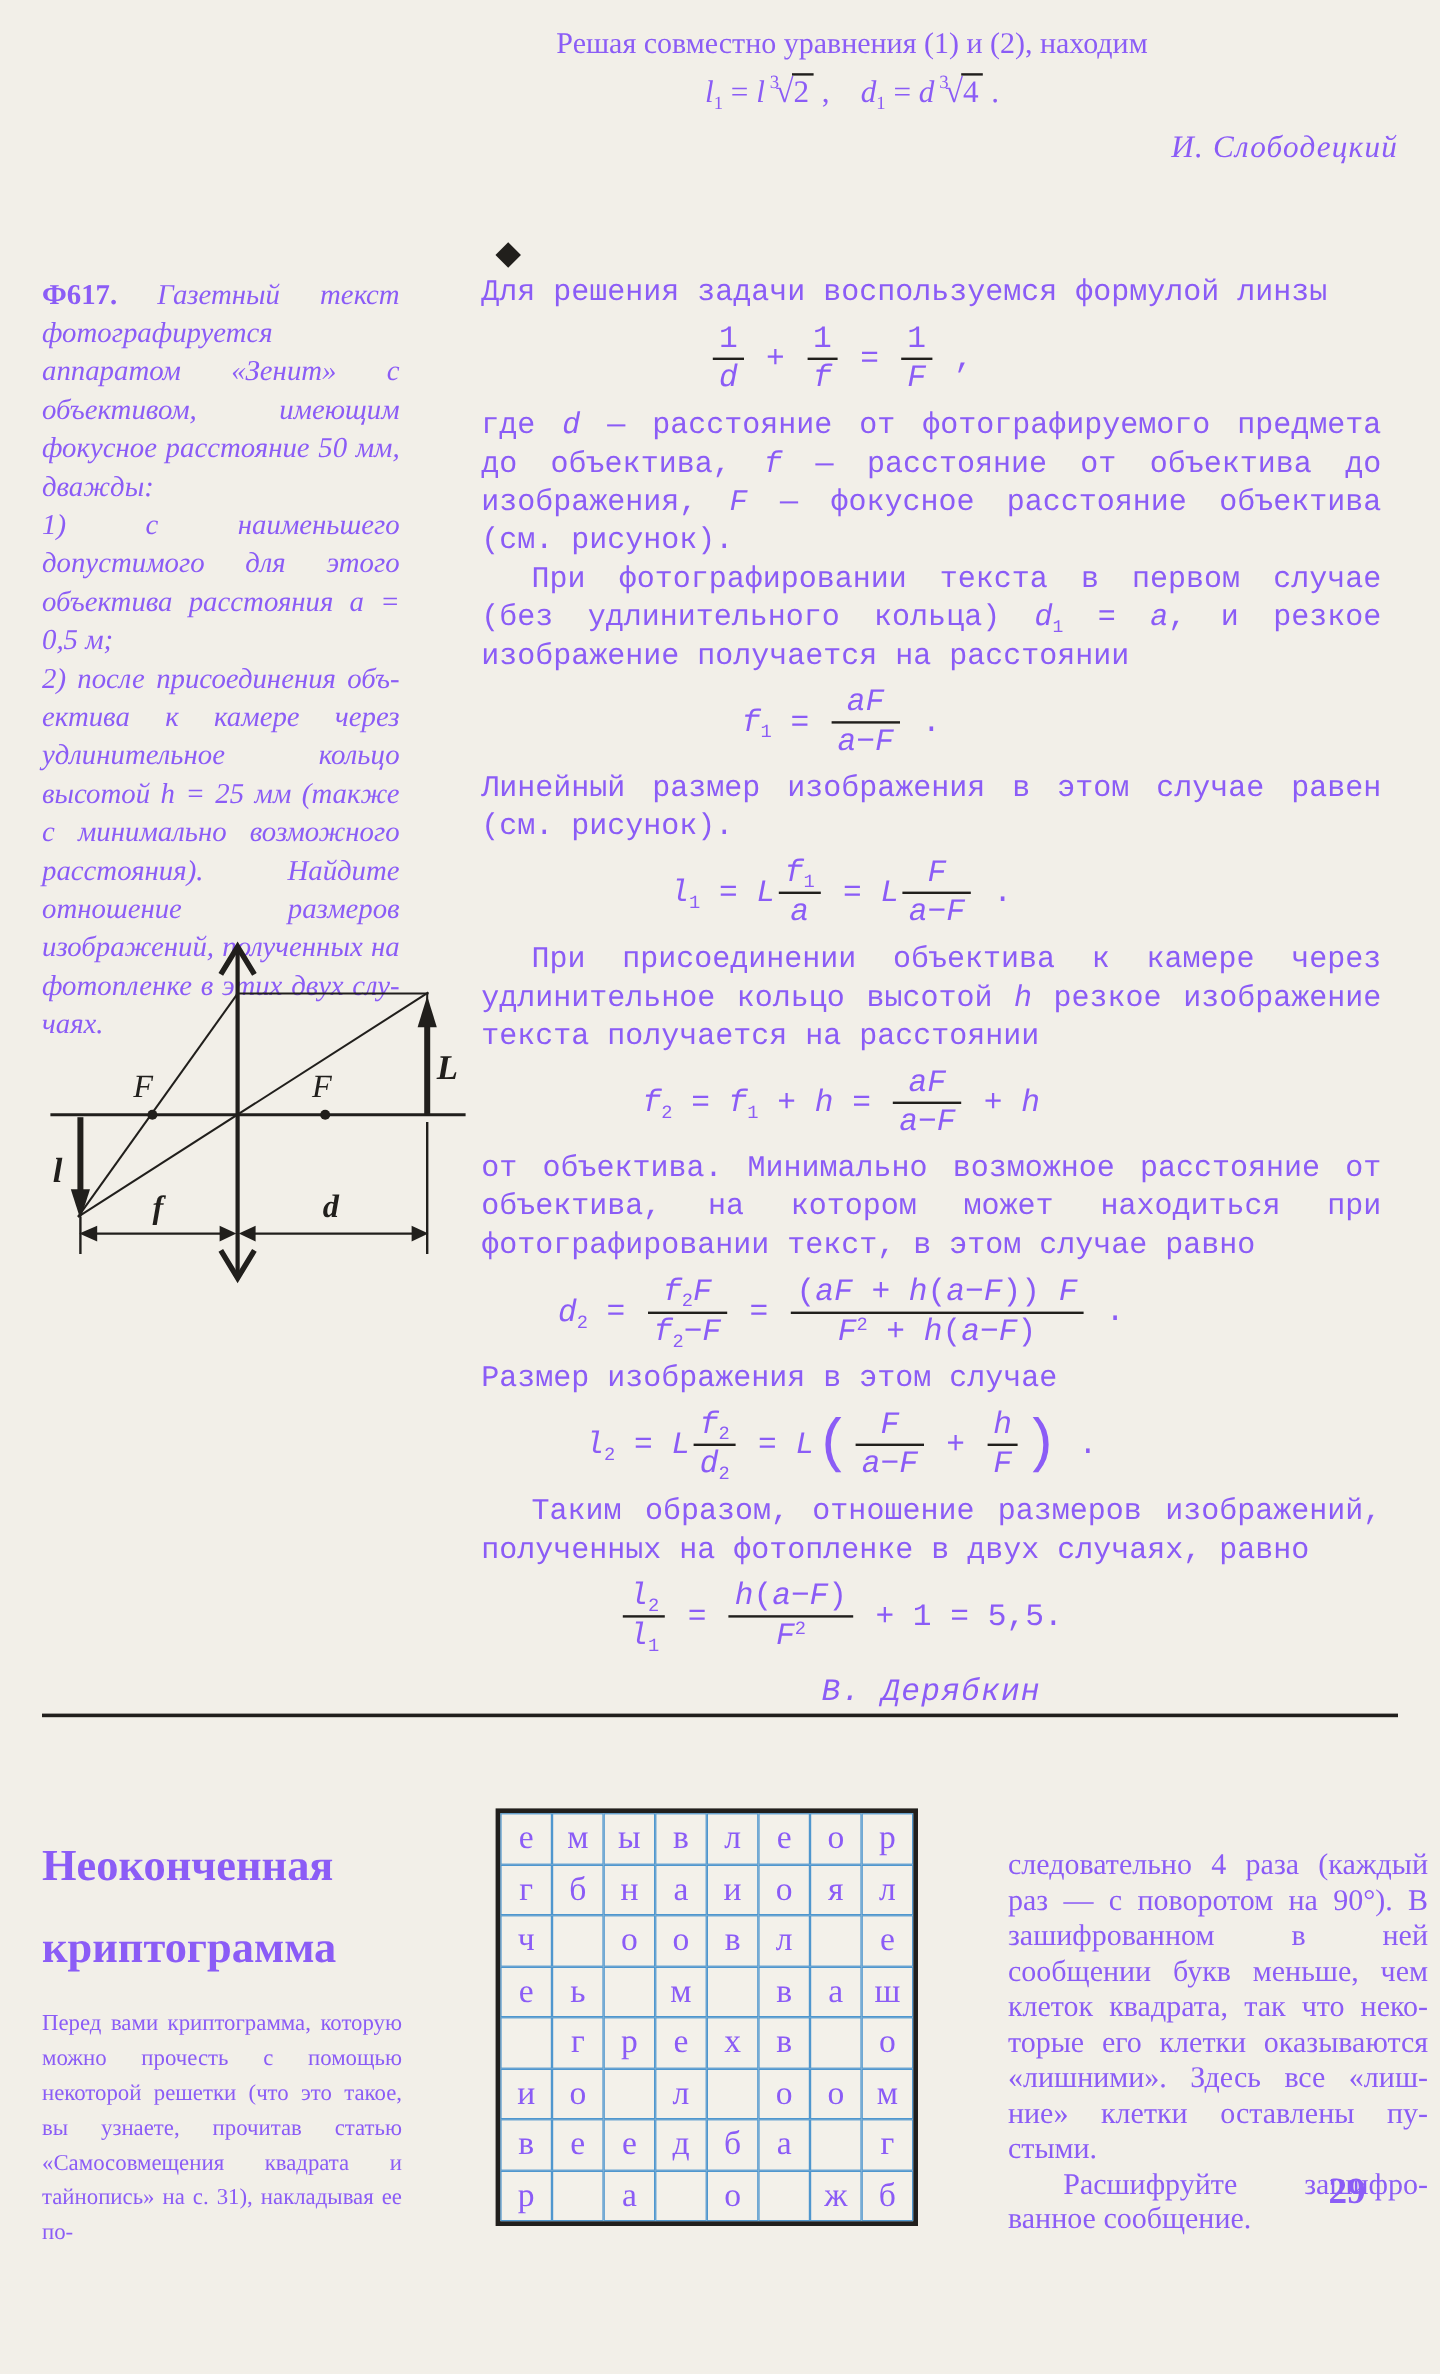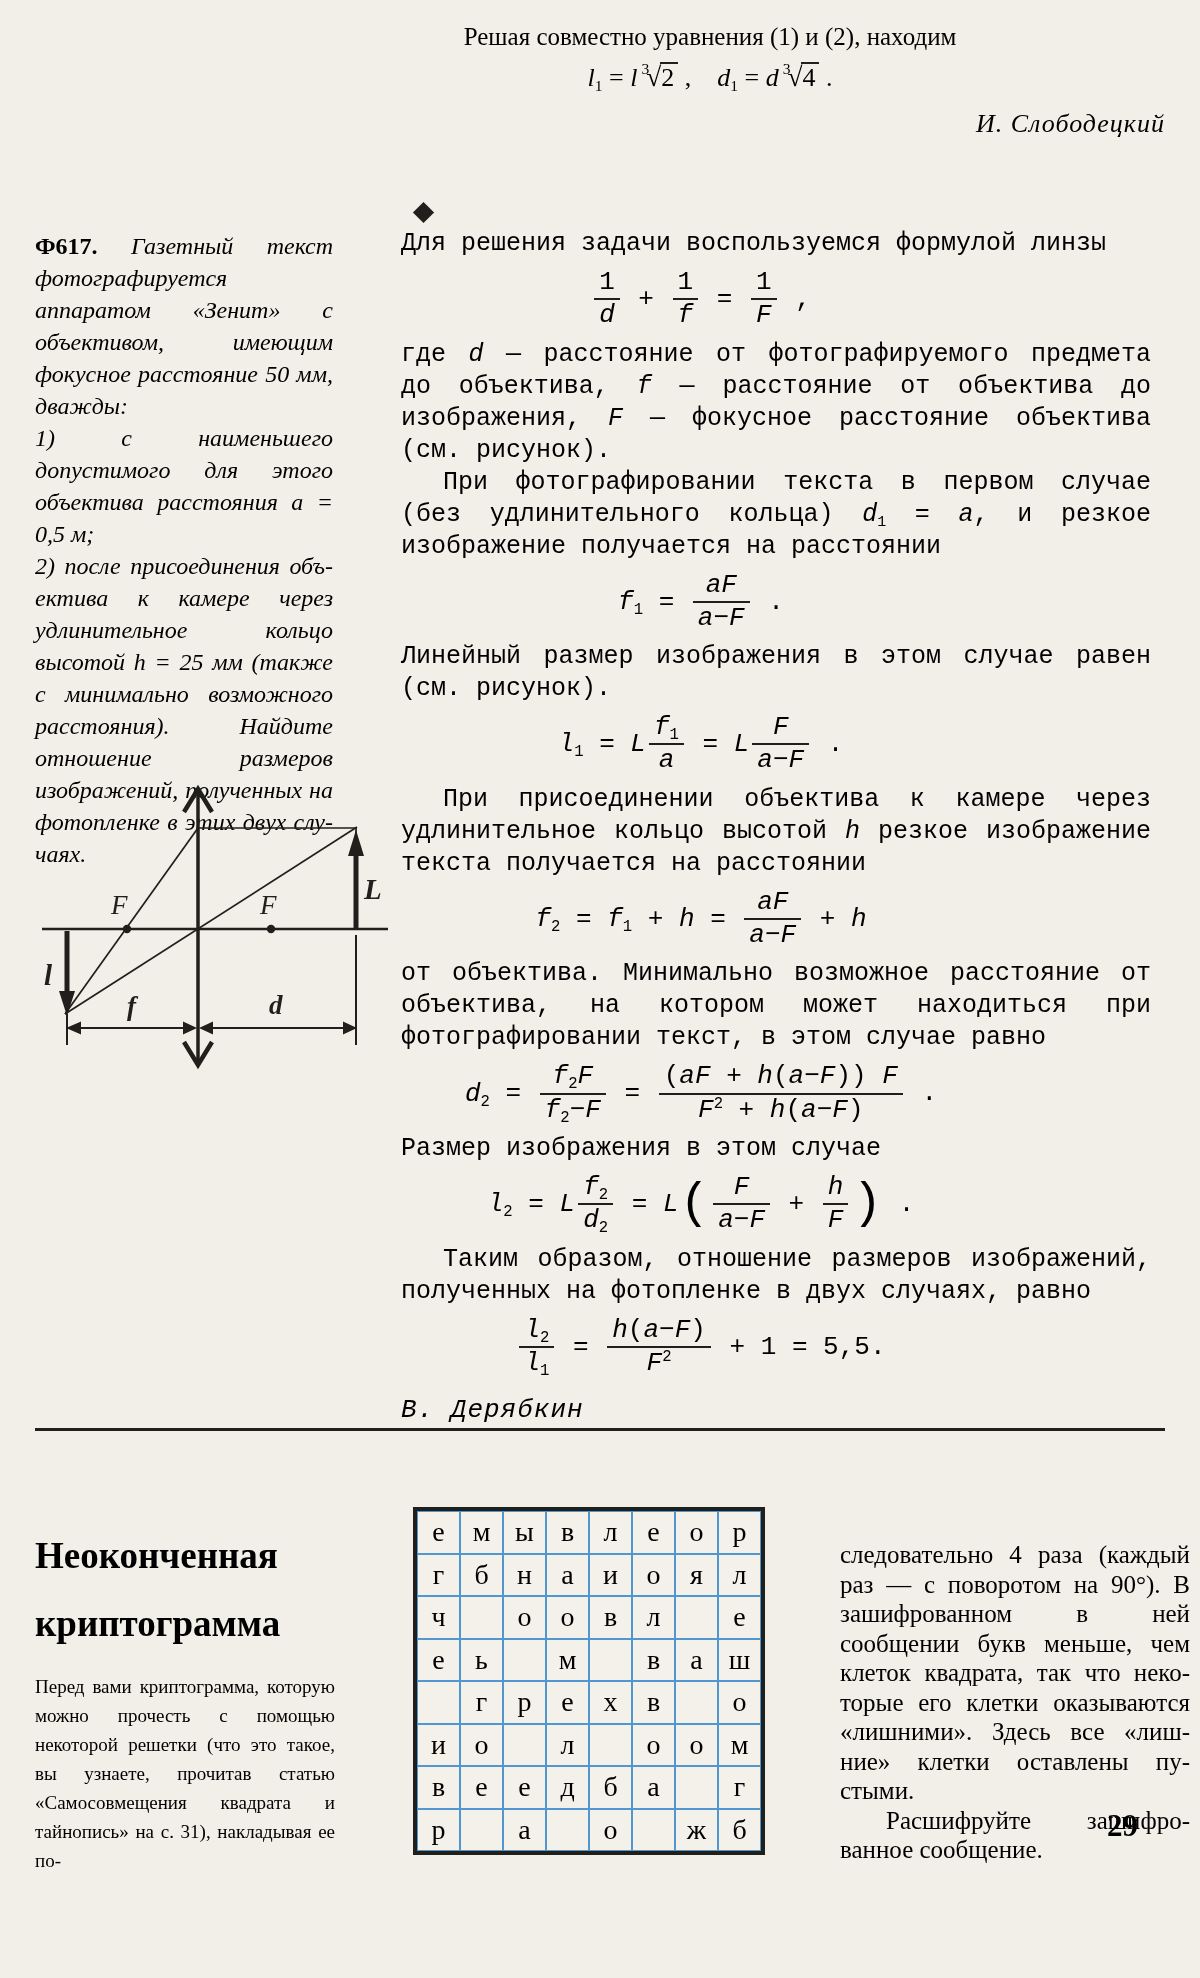--- a/index.html
+++ b/index.html
@@ -1,18 +1,18 @@
 <!DOCTYPE html>
 <html><head>
 <meta charset="utf-8">
 <style>
   html,body{margin:0;padding:0;background:#777;}
   .page{
     position:relative;width:1200px;height:1978px;margin:0 auto;
-    background:#f2efe8;color:#000000;overflow:hidden;
+    background:#f2efe8;color:#8b5cf6;overflow:hidden;
     font-family:"Liberation Serif","DejaVu Serif",serif;
   }
   
   .top-block{position:absolute;left:415px;top:22px;width:750px;}
   .top-line{width:590px;text-align:center;font-size:25px;line-height:30px;}
   .top-formula{width:590px;text-align:center;font-size:26px;margin-top:8px;}
   .top-sig{width:750px;text-align:right;font-style:italic;font-size:26px;margin-top:16px;letter-spacing:1px;}
   
   .diamond{position:absolute;left:416px;top:205px;width:15px;height:15px;background:#211f1c;transform:rotate(45deg);}
   
@@ -34,21 +34,21 @@
   .formula{width:600px;text-align:center;font-size:26px;margin:8px 0;line-height:1.25;text-indent:0;}
   .frac{display:inline-block;vertical-align:middle;text-align:center;margin:0 3px;line-height:1.05;}
   .frac .num{display:block;border-bottom:2px solid #211f1c;padding:1px 5px 2px;}
   .frac .den{display:block;padding:2px 5px 1px;}
   .root{display:inline-block;white-space:nowrap;}
   .rdeg{font-size:.6em;vertical-align:.75em;margin:0 -3px 0 4px;}
   .rsign{font-size:1.05em;}
   .rbody{display:inline-block;border-top:2px solid #211f1c;line-height:1.1;padding:0 4px 0 1px;margin-left:-1px;}
   .pgroup{display:inline-flex;align-items:center;vertical-align:middle;}
   .bigp{font-size:1.9em;font-weight:400;line-height:.9;margin:0 1px;}
-  .main-sig{text-align:left;font-style:italic;font-size:26px;margin-top:16px;letter-spacing:1px;}
+  .main-sig{text-align:center;font-style:italic;font-size:26px;margin-top:16px;letter-spacing:1px;}
   
   .rule{position:absolute;left:35px;top:1428px;width:1130px;height:3px;background:#211f1c;}
   
   .crypto-title{position:absolute;left:35px;top:1522px;font-weight:bold;font-size:37px;line-height:68px;}
   .crypto-left{position:absolute;left:35px;top:1672px;width:300px;font-size:19px;line-height:29px;
                text-align:justify;hyphens:manual;}
   .crypto-grid{position:absolute;left:413px;top:1507px;width:352px;height:348px;box-sizing:border-box;
                border:4px solid #211f1c;display:grid;grid-template-columns:repeat(8,1fr);
                grid-template-rows:repeat(8,1fr);background:#f3f1ea;}
   .gcell{border:1px solid #4f97ce;display:flex;align-items:center;justify-content:center;font-size:28px;}

